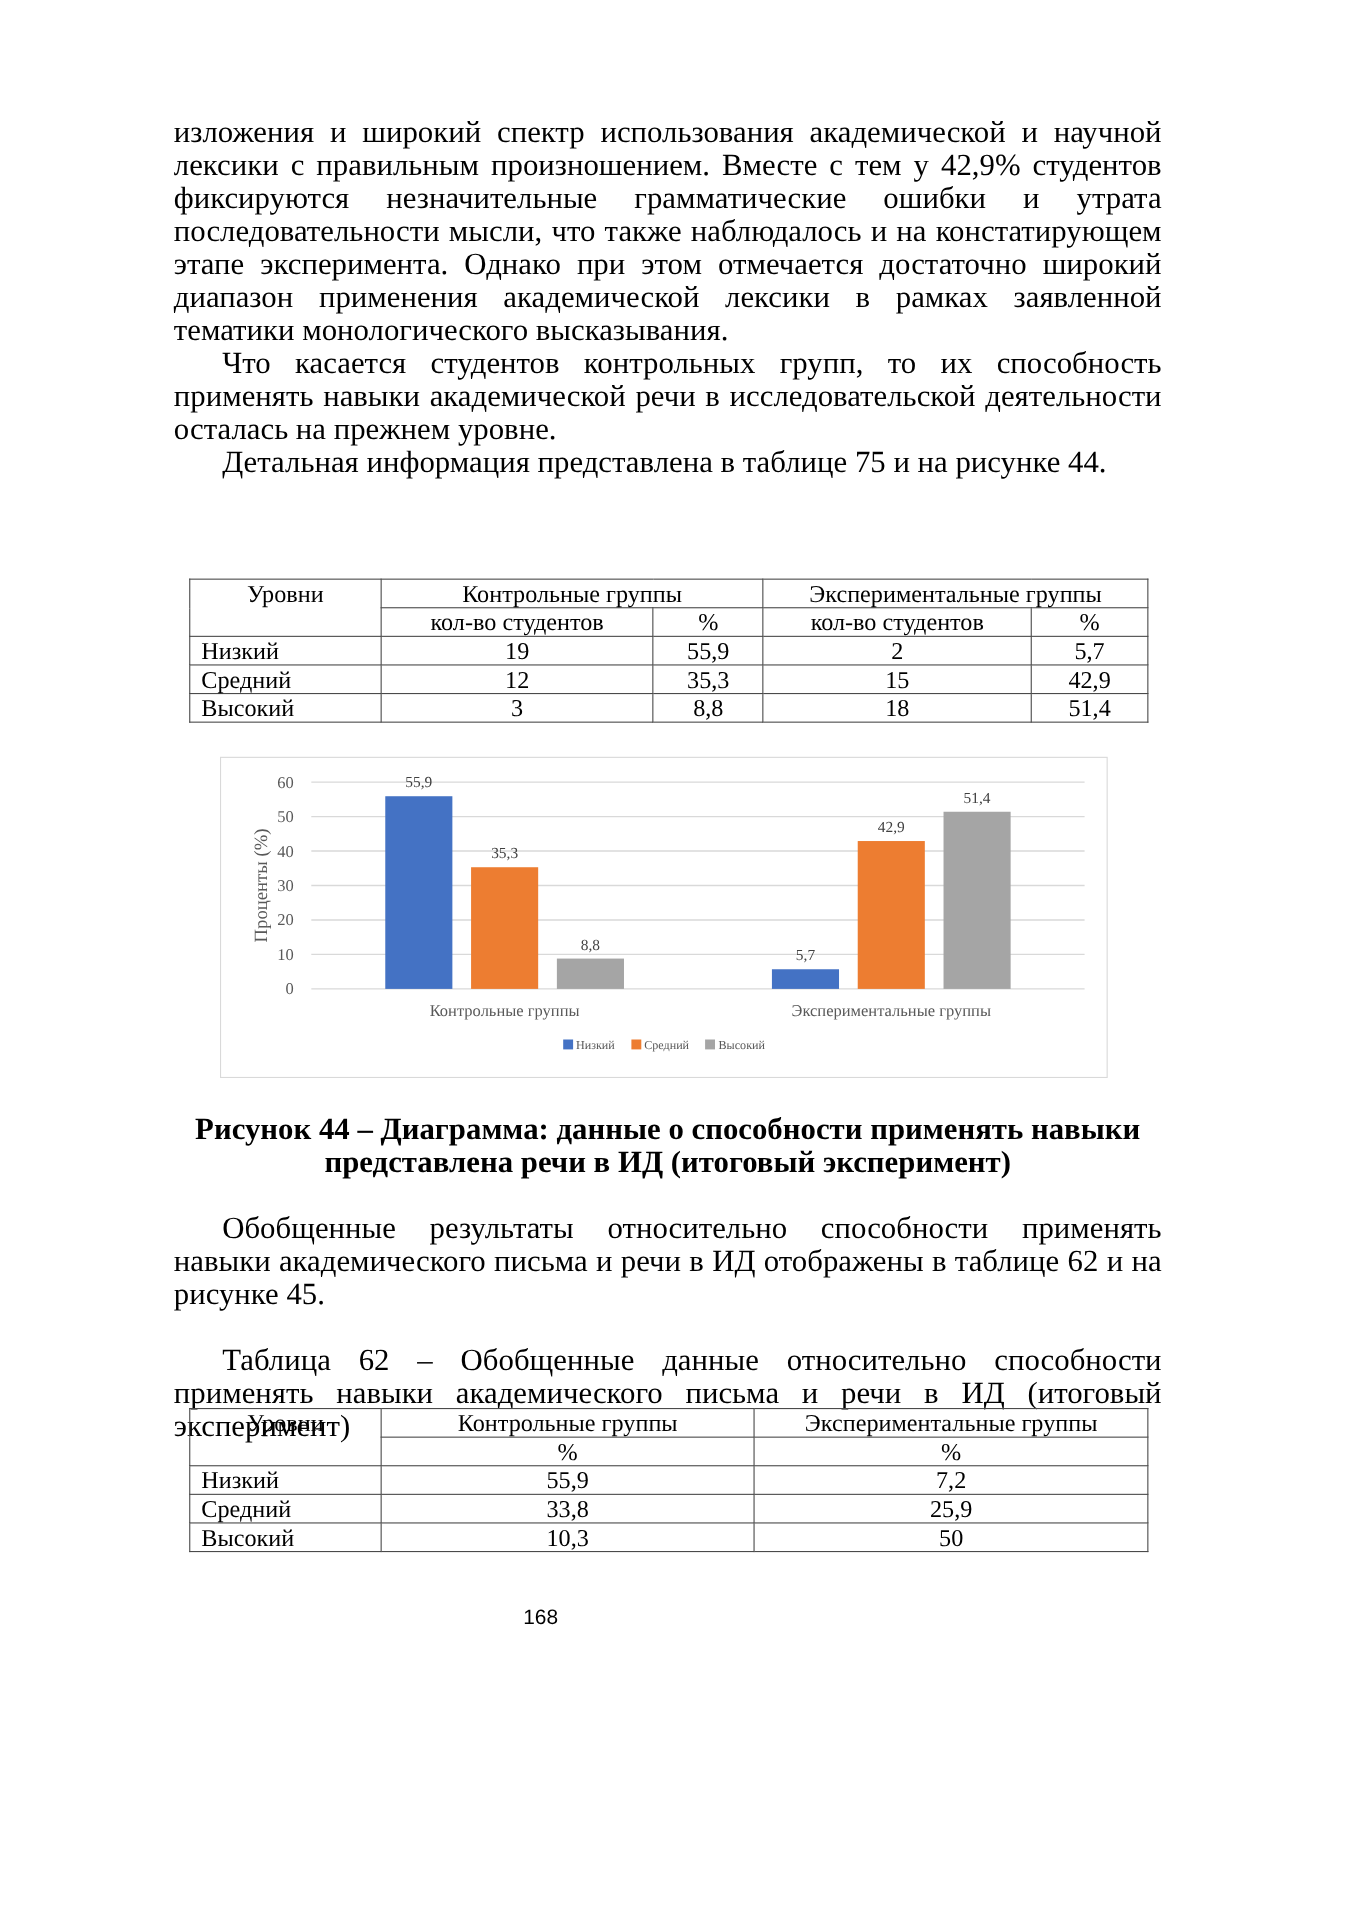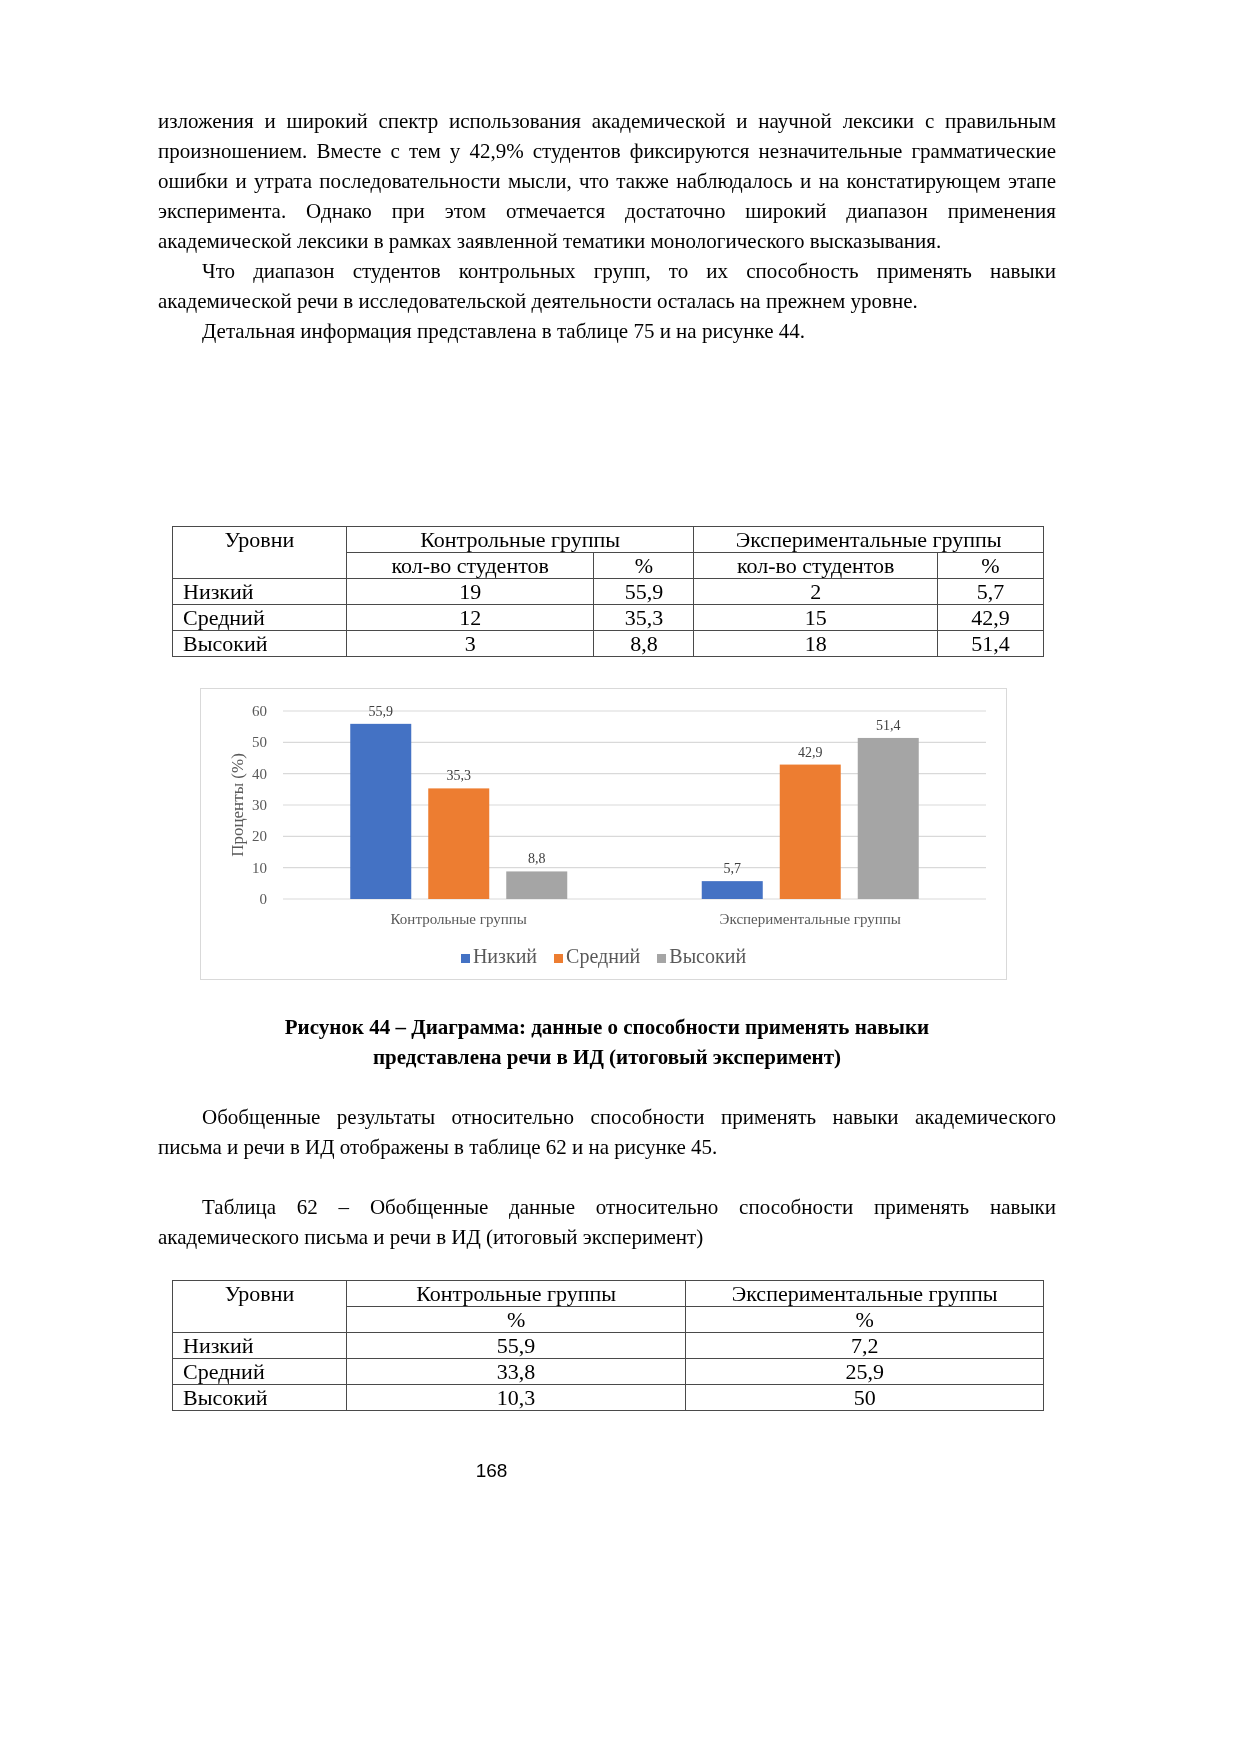--- a/index.html
+++ b/index.html
@@ -1,42 +1,42 @@
 <!DOCTYPE html>
 <html><head>
 <meta charset="utf-8">
 <style>
   html, body { margin: 0; padding: 0; background: #ffffff; }
   body { width: 1241px; height: 1755px; position: relative; overflow: hidden;
          font-family: "Liberation Serif", "DejaVu Serif", serif; color: #000; }
   .page { position: absolute; left: 158px; top: 106px; width: 898px; }
-  p { margin: 0; font-size: 21px; line-height: 30px; text-align: justify; }
+  p { margin: 0; font-size: 28px; line-height: 30px; text-align: justify; }
   p.indent { text-indent: 44px; }
   .gap { height: 30px; }
   .caption-center { text-align: center; font-weight: bold; }
   table.doc { border-collapse: collapse; font-size: 22px; line-height: 25px; border-radius: 19px; }
   table.doc td { border: 1.5px solid #4a4a4a; padding: 0 10px; height: 25px; }
   table.doc td.c { text-align: center; }
   table.doc td.l { text-align: left; }
   .chart-wrap { position: absolute; left: 200px; top: 688px; width: 805px; height: 290px;
                 border: 1.5px solid #d9d9d9; background: #fff; }
   .chart-wrap svg { position: absolute; left: 0; top: 0; }
   .legend { position: absolute; left: 0; right: 0; top: 256px; text-align: center;
-            font-size: 20px; color: #595959; }
+            font-size: 11px; color: #595959; }
   .legend span.item { margin: 0 6px; }
   .legend span.sw { display: inline-block; width: 9px; height: 9px; margin-right: 3px; }
   .page-num { position: absolute; top: 1460px; left: 0; width: 983px; text-align: center;
               font-family: "Liberation Sans", "DejaVu Sans", sans-serif; font-size: 19px; }
 </style>
 </head>
 <body>
 
 <div class="page">
   <p>изложения и широкий спектр использования академической и научной лексики с правильным произношением. Вместе с тем у 42,9% студентов фиксируются незначительные грамматические ошибки и утрата последовательности мысли, что также наблюдалось и на констатирующем этапе эксперимента. Однако при этом отмечается достаточно широкий диапазон применения академической лексики в рамках заявленной тематики монологического высказывания.</p>
-  <p class="indent">Что диапазон студентов контрольных групп, то их способность применять навыки академической речи в исследовательской деятельности осталась на прежнем уровне.</p>
+  <p class="indent">Что касается студентов контрольных групп, то их способность применять навыки академической речи в исследовательской деятельности осталась на прежнем уровне.</p>
   <p class="indent">Детальная информация представлена в таблице 75 и на рисунке 44.</p>
   <div class="gap"></div>
 </div>
 
 <table class="doc" style="position:absolute; left:172px; top:526px; width:872px;">
   <colgroup>
       <col style="width:174px">
       <col style="width:248px">
       <col style="width:100px">
       <col style="width:244px">

